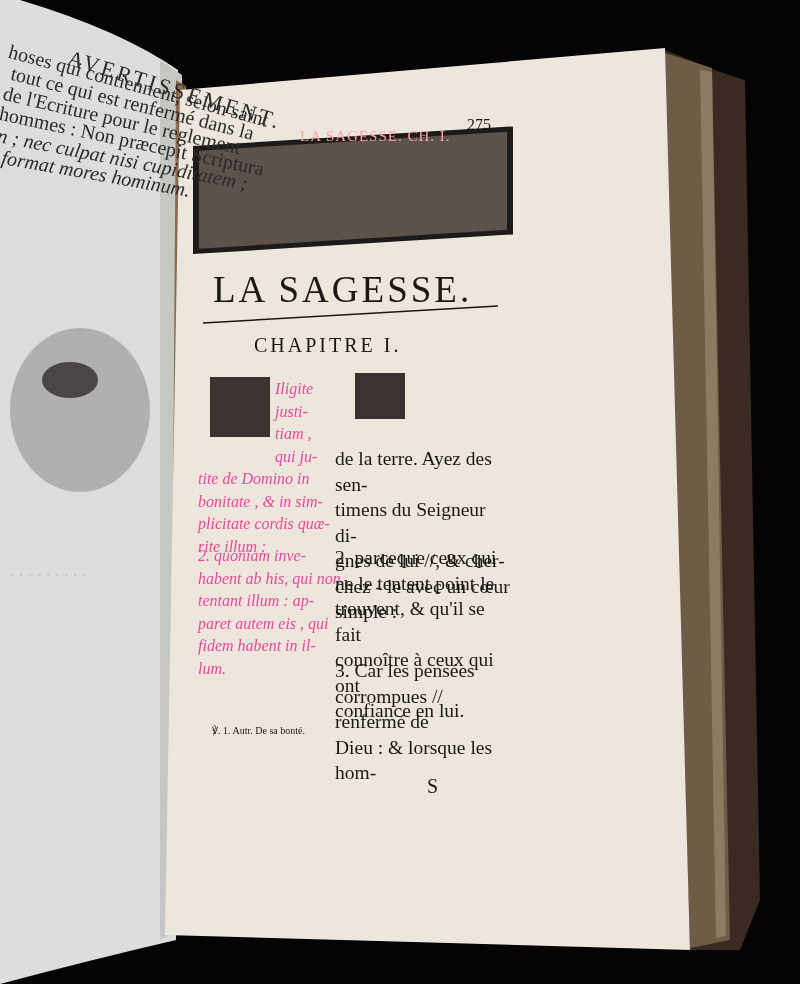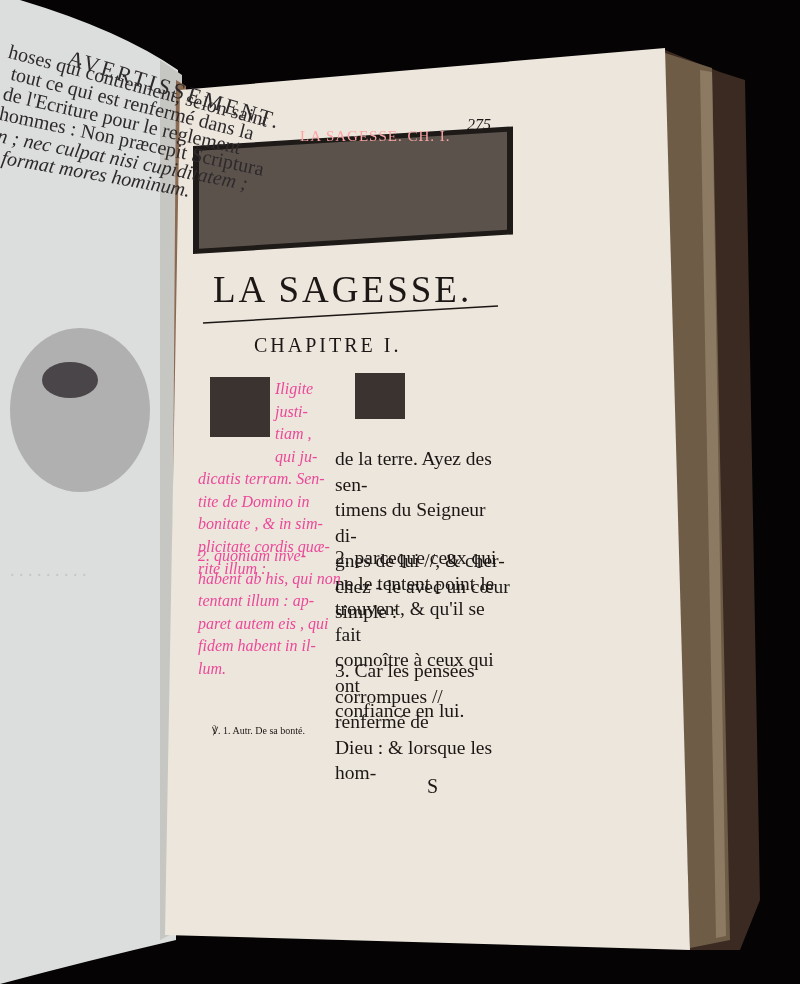--- a/index.html
+++ b/index.html
@@ -4,21 +4,21 @@
 <style>
   html,body{margin:0;padding:0;}
   body{width:800px;height:984px;background:#050303;position:relative;overflow:hidden;font-family:"Liberation Serif",serif;}
   .scene{position:absolute;left:0;top:0;width:800px;height:984px;}
   .left-text{position:absolute;color:#2e2a2c;transform-origin:left top;}
   .lt-title{left:72px;top:45px;font-size:22px;letter-spacing:3px;transform:rotate(17deg);}
   .lt-line{font-size:20px;white-space:nowrap;}
   .ghost{position:absolute;color:#bfc2c2;font-size:18px;white-space:nowrap;opacity:.85;}
   
   .right-text{position:absolute;color:#1c1715;}
-  .page-num{left:467px;top:116px;font-size:16px;font-style:italic;}
+  .page-num{left:467px;top:116px;font-size:16px;}
   .running-head{left:300px;top:128px;font-size:15px;color:#fca5a5;letter-spacing:1px;}
   .book-title{left:213px;top:268px;font-size:37px;letter-spacing:3px;}
   .chapter{left:254px;top:334px;font-size:20px;letter-spacing:3px;}
   .col-lat{position:absolute;left:198px;width:150px;font-size:16px;font-style:italic;line-height:22.5px;color:#ec4899;}
   .col-fr{position:absolute;left:335px;width:175px;font-size:19.5px;line-height:25.5px;color:#1c1715;}
   .notes{position:absolute;left:198px;top:724px;font-size:10px;line-height:13px;color:#1c1715;width:330px;}
   .sig{left:427px;top:775px;font-size:20px;}
 </style>
 </head>
 <body>
@@ -63,21 +63,20 @@
   <div class="right-text book-title">LA SAGESSE.</div>
   <div class="right-text chapter">CHAPITRE I.</div>
 
   <div class="col-lat" style="top:378px;left:275px;width:70px">
     <div>Iligite</div>
     <div>justi-</div>
     <div>tiam ,</div>
     <div>qui ju-</div>
   </div>
   <div class="col-lat" style="top:468px">
-    <div>dicatis terram. Sen-</div>
     <div>tite de Domino in</div>
     <div>bonitate , &amp; in sim-</div>
     <div>plicitate cordis quæ-</div>
     <div>rite illum :</div>
   </div>
   <div class="col-lat" style="top:545px">
     <div>2. quoniam inve-</div>
     <div>habent ab his, qui non</div>
     <div>tentant illum : ap-</div>
     <div>paret autem eis , qui</div>

